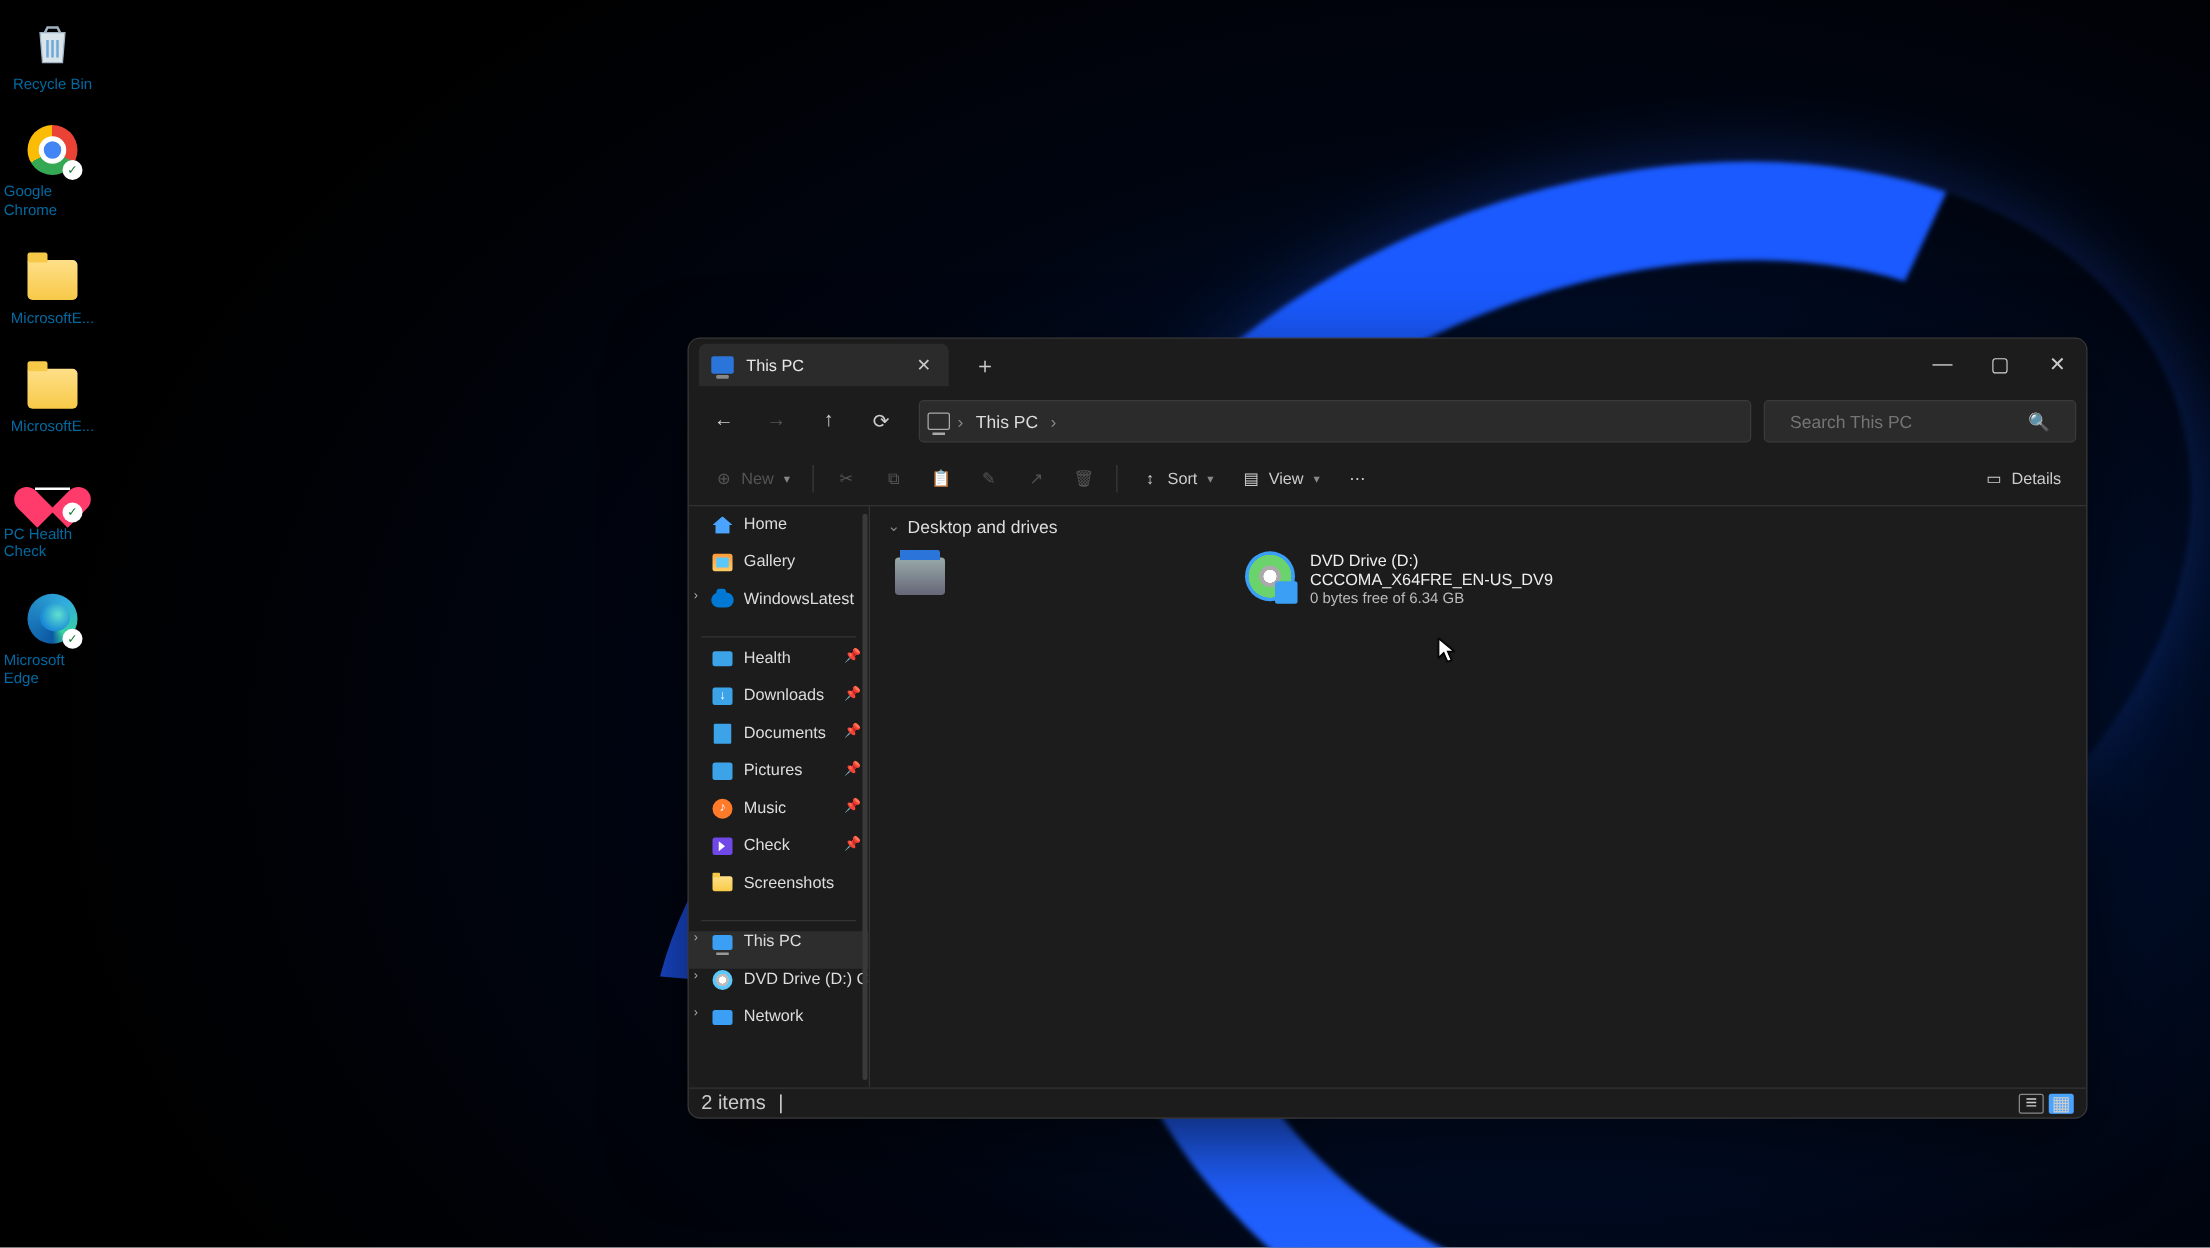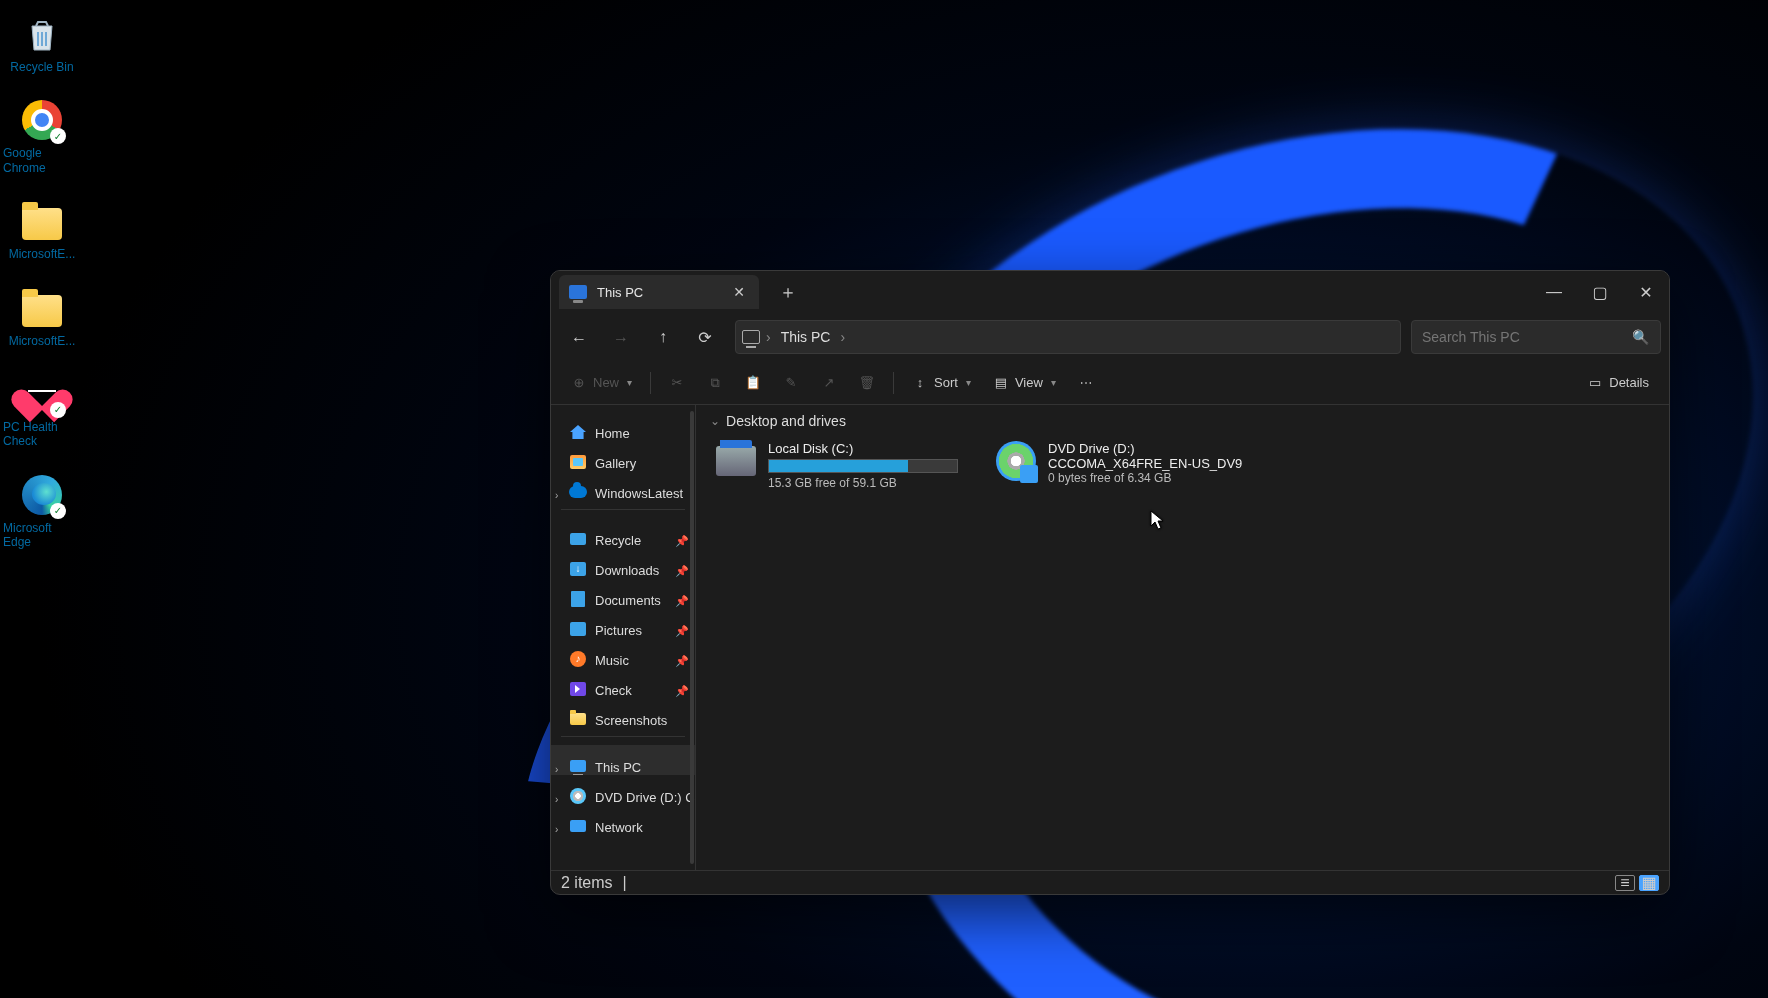--- a/index.html
+++ b/index.html
@@ -55,37 +55,37 @@
 .win-ctrls div{width:46px;height:42px;display:flex;align-items:center;justify-content:center;color:#ccc;cursor:pointer;}
 
 .navbar{height:48px;display:flex;align-items:center;padding:0 8px;gap:2px;}
 .navbtn{width:40px;height:36px;display:flex;align-items:center;justify-content:center;color:#ccc;cursor:pointer;border-radius:4px;}
 .navbtn.disabled{color:#555;}
 .addrbar{flex:1;margin:0 8px;height:34px;background:#2b2b2b;border:1px solid #3a3a3a;border-radius:4px;display:flex;align-items:center;color:#ddd;font-size:14px;padding:0 6px;gap:6px;}
 .addrbar .crumb{padding:2px 4px;cursor:pointer;}
 .addrbar .sep{color:#888;}
 .pc-mini{width:18px;height:14px;border:1.5px solid #aaa;border-radius:2px;position:relative;}
 .pc-mini::after{content:"";position:absolute;left:3px;right:3px;bottom:-5px;height:2px;background:#aaa;}
-.searchbox{width:250px;height:34px;background:#2b2b2b;border:1px solid #3a3a3a;border-radius:4px;display:flex;align-items:center;padding:0 10px;color:#888;font-size:14px;gap:8px;}
+.searchbox{width:250px;height:34px;background:#2b2b2b;border:1px solid #3a3a3a;border-radius:4px;display:flex;align-items:center;padding:0 20px;color:#888;font-size:14px;gap:8px;}
 .searchbox input{flex:1;background:none;border:none;outline:none;color:#ddd;font-size:14px;}
 
 .toolbar{height:44px;border-bottom:1px solid #333;display:flex;align-items:center;padding:0 10px;gap:2px;}
 .tbtn{padding:6px 10px;color:#ccc;font-size:13px;display:flex;align-items:center;gap:6px;cursor:pointer;border-radius:4px;}
 .tbtn.disabled{color:#555;cursor:default;}
 .tbtn .ic{width:16px;height:16px;display:flex;align-items:center;justify-content:center;}
 .tool-sep{width:1px;height:22px;background:#3a3a3a;margin:0 6px;}
 .spacer{flex:1;}
 .chev{font-size:10px;color:#888;margin-left:2px;}
 
 .body{flex:1;display:flex;min-height:0;}
 .sidebar{width:145px;border-right:1px solid #333;overflow-y:auto;padding:6px 0;position:relative;}
 .sidebar::-webkit-scrollbar{width:6px;}
 .sidebar::-webkit-scrollbar-thumb{background:#444;border-radius:3px;}
 .sidebar .scrolltrack{position:absolute;right:1px;top:6px;bottom:6px;width:4px;background:#3a3a3a;border-radius:2px;}
-.nav-item{display:flex;align-items:flex-end;height:30px;padding:0 6px 0 18px;color:#ddd;font-size:13px;cursor:pointer;gap:8px;position:relative;white-space:nowrap;overflow:hidden;}
+.nav-item{display:flex;align-items:flex-start;height:30px;padding:0 6px 0 18px;color:#ddd;font-size:13px;cursor:pointer;gap:8px;position:relative;white-space:nowrap;overflow:hidden;}
 .nav-item.selected{background:#2d2d2d;}
 .nav-item .exp{position:absolute;left:4px;font-size:10px;color:#aaa;}
 .nav-item .pin{margin-left:auto;color:#888;font-size:11px;}
 .nav-sep{height:1px;background:#333;margin:8px 10px;}
 .nic{width:18px;height:18px;display:flex;align-items:center;justify-content:center;flex-shrink:0;}
 .home-ic{width:16px;height:14px;background:#4aa3ff;clip-path:polygon(50% 0,100% 50%,85% 50%,85% 100%,15% 100%,15% 50%,0 50%);}
 .gallery-ic{width:16px;height:14px;background:linear-gradient(#ff9a3c,#ffcc66);border-radius:2px;position:relative;}
 .gallery-ic::after{content:"";position:absolute;inset:3px;background:#5ac8fa;border-radius:1px;}
 .cloud-ic{width:18px;height:12px;background:#0078d4;border-radius:10px;position:relative;}
 .cloud-ic::before{content:"";position:absolute;top:-4px;left:4px;width:8px;height:8px;background:#0078d4;border-radius:50%;}
@@ -285,21 +285,21 @@
           <span class="nic">
             <span class="cloud-ic"></span>
           </span>
           <span>WindowsLatest</span>
         </div>
       <div class="nav-sep"></div>
       <div class="nav-item">
           <span class="nic">
             <span class="desk-ic"></span>
           </span>
-          <span>Recycle</span>
+          <span>Health</span>
           <span class="pin">📌</span>
         </div>
       <div class="nav-item">
           <span class="nic">
             <span class="dl-ic"></span>
           </span>
           <span>Downloads</span>
           <span class="pin">📌</span>
         </div>
       <div class="nav-item">
@@ -371,27 +371,20 @@
           <div class="drive-icon">
               <div class="hdd">
                 <div class="winsq">
                   <span></span>
                   <span></span>
                   <span></span>
                   <span></span>
                 </div>
               </div>
             </div>
-          <div class="drive-info">
-            <div class="drive-title">Local Disk (C:)</div>
-            <div class="bar">
-                <div class="fill" style="width:74%"></div>
-              </div>
-            <div class="drive-sub">15.3 GB free of 59.1 GB</div>
-          </div>
         </div>
         <div class="drive">
           <div class="drive-icon">
               <div class="dvd-big"></div>
             </div>
           <div class="drive-info">
             <div class="drive-title">DVD Drive (D:)</div>
             <div class="drive-title">CCCOMA_X64FRE_EN-US_DV9</div>
             <div class="drive-sub">0 bytes free of 6.34 GB</div>
           </div>

